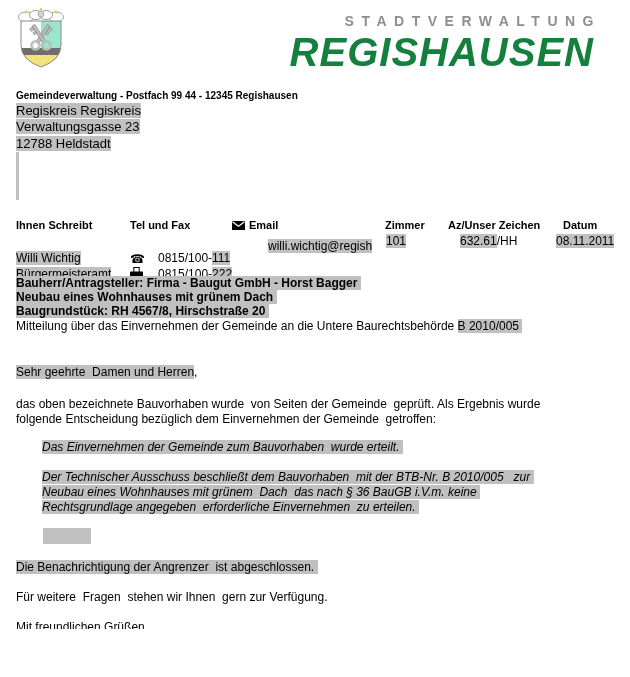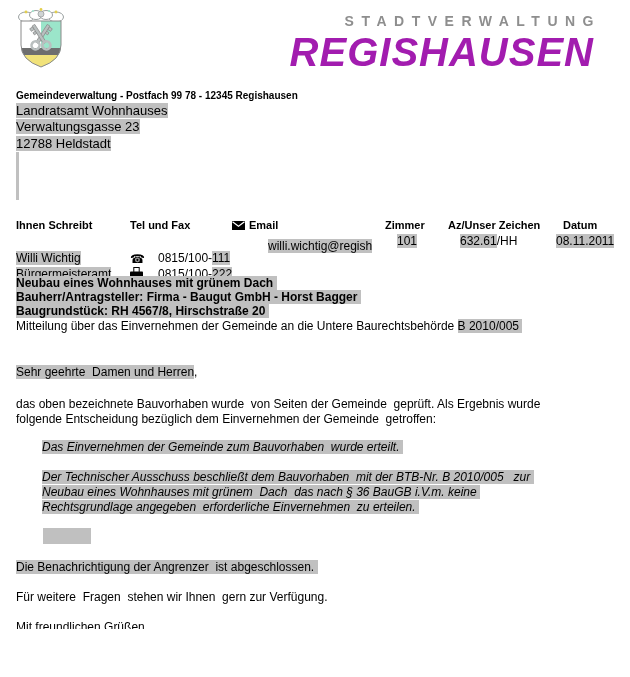--- a/index.html
+++ b/index.html
@@ -6,40 +6,40 @@
   .page{
     position:relative;width:630px;height:629px;background:#ffffff;
     font-family:"Liberation Sans",sans-serif;color:#000;overflow:hidden;
   }
   .pre{white-space:pre-wrap;}
   .hl{background:#c0c0c0;}
   
   .logo{position:absolute;left:12px;top:5px;width:58px;height:66px;}
   .masthead{position:absolute;top:13px;right:36px;text-align:right;}
   .masthead .org{font-size:14px;font-weight:bold;letter-spacing:7.5px;color:#8e8e8e;margin-right:-7px;}
-  .masthead .city{font-size:40px;font-weight:bold;font-style:italic;color:#a21caf;line-height:1.0;margin-top:3px;letter-spacing:1px;}
+  .masthead .city{font-size:40px;font-weight:bold;font-style:italic;color:#15803d;line-height:1.0;margin-top:3px;letter-spacing:1px;}
   
   .senderline{position:absolute;left:16px;top:90px;font-size:10px;font-weight:bold;}
   .recipient{position:absolute;left:16px;top:103px;font-size:13px;line-height:16.3px;}
   .addr-vline{position:absolute;left:16px;top:152px;width:3px;height:48px;background:#c0c0c0;}
   
   .c-label{font-size:11px;font-weight:bold;white-space:nowrap;}
   .c-val{font-size:12px;white-space:nowrap;}
   .col{position:absolute;top:219px;}
   .col-writer{left:16px;}
   .col-telfax{left:130px;}
   .col-email{left:232px;}
   .col-room{left:385px;}
   .col-ref{left:448px;}
   .col-date{left:556px;}
   .c-rows{margin-top:20px;line-height:15.5px;}
   .telrow{display:flex;align-items:center;height:15.5px;}
   .telrow .ticon{width:28px;font-size:12px;line-height:12px;}
   .email-val{margin-left:36px;margin-top:7px;}
-  .room-val{margin-left:12px;margin-top:3px;}
+  .room-val{margin-left:1px;margin-top:3px;}
   .ref-val{margin-left:12px;margin-top:3px;}
   .date-label{margin-left:7px;}
   .date-val{margin-top:3px;}
   .eicon{display:inline-block;vertical-align:-1px;margin-right:4px;}
   
   .abs{position:absolute;left:16px;font-size:12px;line-height:15px;}
   .subject{top:276px;line-height:14.2px;}
   .subject .b{font-weight:bold;}
   .salutation{top:365px;}
   .para1{top:397px;}
@@ -94,24 +94,24 @@
       </g>
       <path d="M9,16 H49 V40 Q49,55 29,62 Q9,55 9,40 Z" fill="none" stroke="#8a8a8a" stroke-width="1"></path>
     </svg>
   </div>
 
   <div class="masthead">
     <div class="org">STADTVERWALTUNG</div>
     <div class="city">REGISHAUSEN</div>
   </div>
 
-  <div class="senderline">Gemeindeverwaltung - Postfach 99 78 - 12345 Regishausen</div>
+  <div class="senderline">Gemeindeverwaltung - Postfach 99 44 - 12345 Regishausen</div>
 
   <div class="recipient">
-    <div><span class="hl pre">Landratsamt Wohnhauses</span></div>
+    <div><span class="hl pre">Regiskreis Regiskreis</span></div>
     <div><span class="hl pre">Verwaltungsgasse 23</span></div>
     <div><span class="hl pre">12788 Heldstadt</span></div>
   </div>
   <div class="addr-vline"></div>
 
   <div class="col col-writer">
     <div class="c-label">Ihnen Schreibt</div>
     <div class="c-rows c-val">
       <div><span class="hl pre">Willi Wichtig</span></div>
       <div><span class="hl pre">Bürgermeisteramt</span></div>
@@ -160,22 +160,22 @@
     <div class="c-label">Az/Unser Zeichen</div>
     <div class="c-val ref-val"><span class="hl pre">632.61</span><span class="pre">/HH</span></div>
   </div>
 
   <div class="col col-date">
     <div class="c-label date-label">Datum</div>
     <div class="c-val date-val"><span class="hl pre">08.11.2011</span></div>
   </div>
 
   <div class="abs subject">
+    <div class="b"><span class="hl pre">Bauherr/Antragsteller: Firma - Baugut GmbH - Horst Bagger </span></div>
     <div class="b"><span class="hl pre">Neubau eines Wohnhauses mit grünem Dach </span></div>
-    <div class="b"><span class="hl pre">Bauherr/Antragsteller: Firma - Baugut GmbH - Horst Bagger </span></div>
     <div class="b"><span class="hl pre">Baugrundstück: RH 4567/8, Hirschstraße 20 </span></div>
     <div><span class="pre">Mitteilung über das Einvernehmen der Gemeinde an die Untere Baurechtsbehörde </span><span class="hl pre">B 2010/005 </span></div>
   </div>
 
   <div class="abs salutation">
     <span class="hl pre">Sehr geehrte  Damen und Herren</span><span class="pre">,</span>
   </div>
 
   <div class="abs decision1">
     <span class="hl pre">Das Einvernehmen der Gemeinde zum Bauvorhaben  wurde erteilt. </span>

